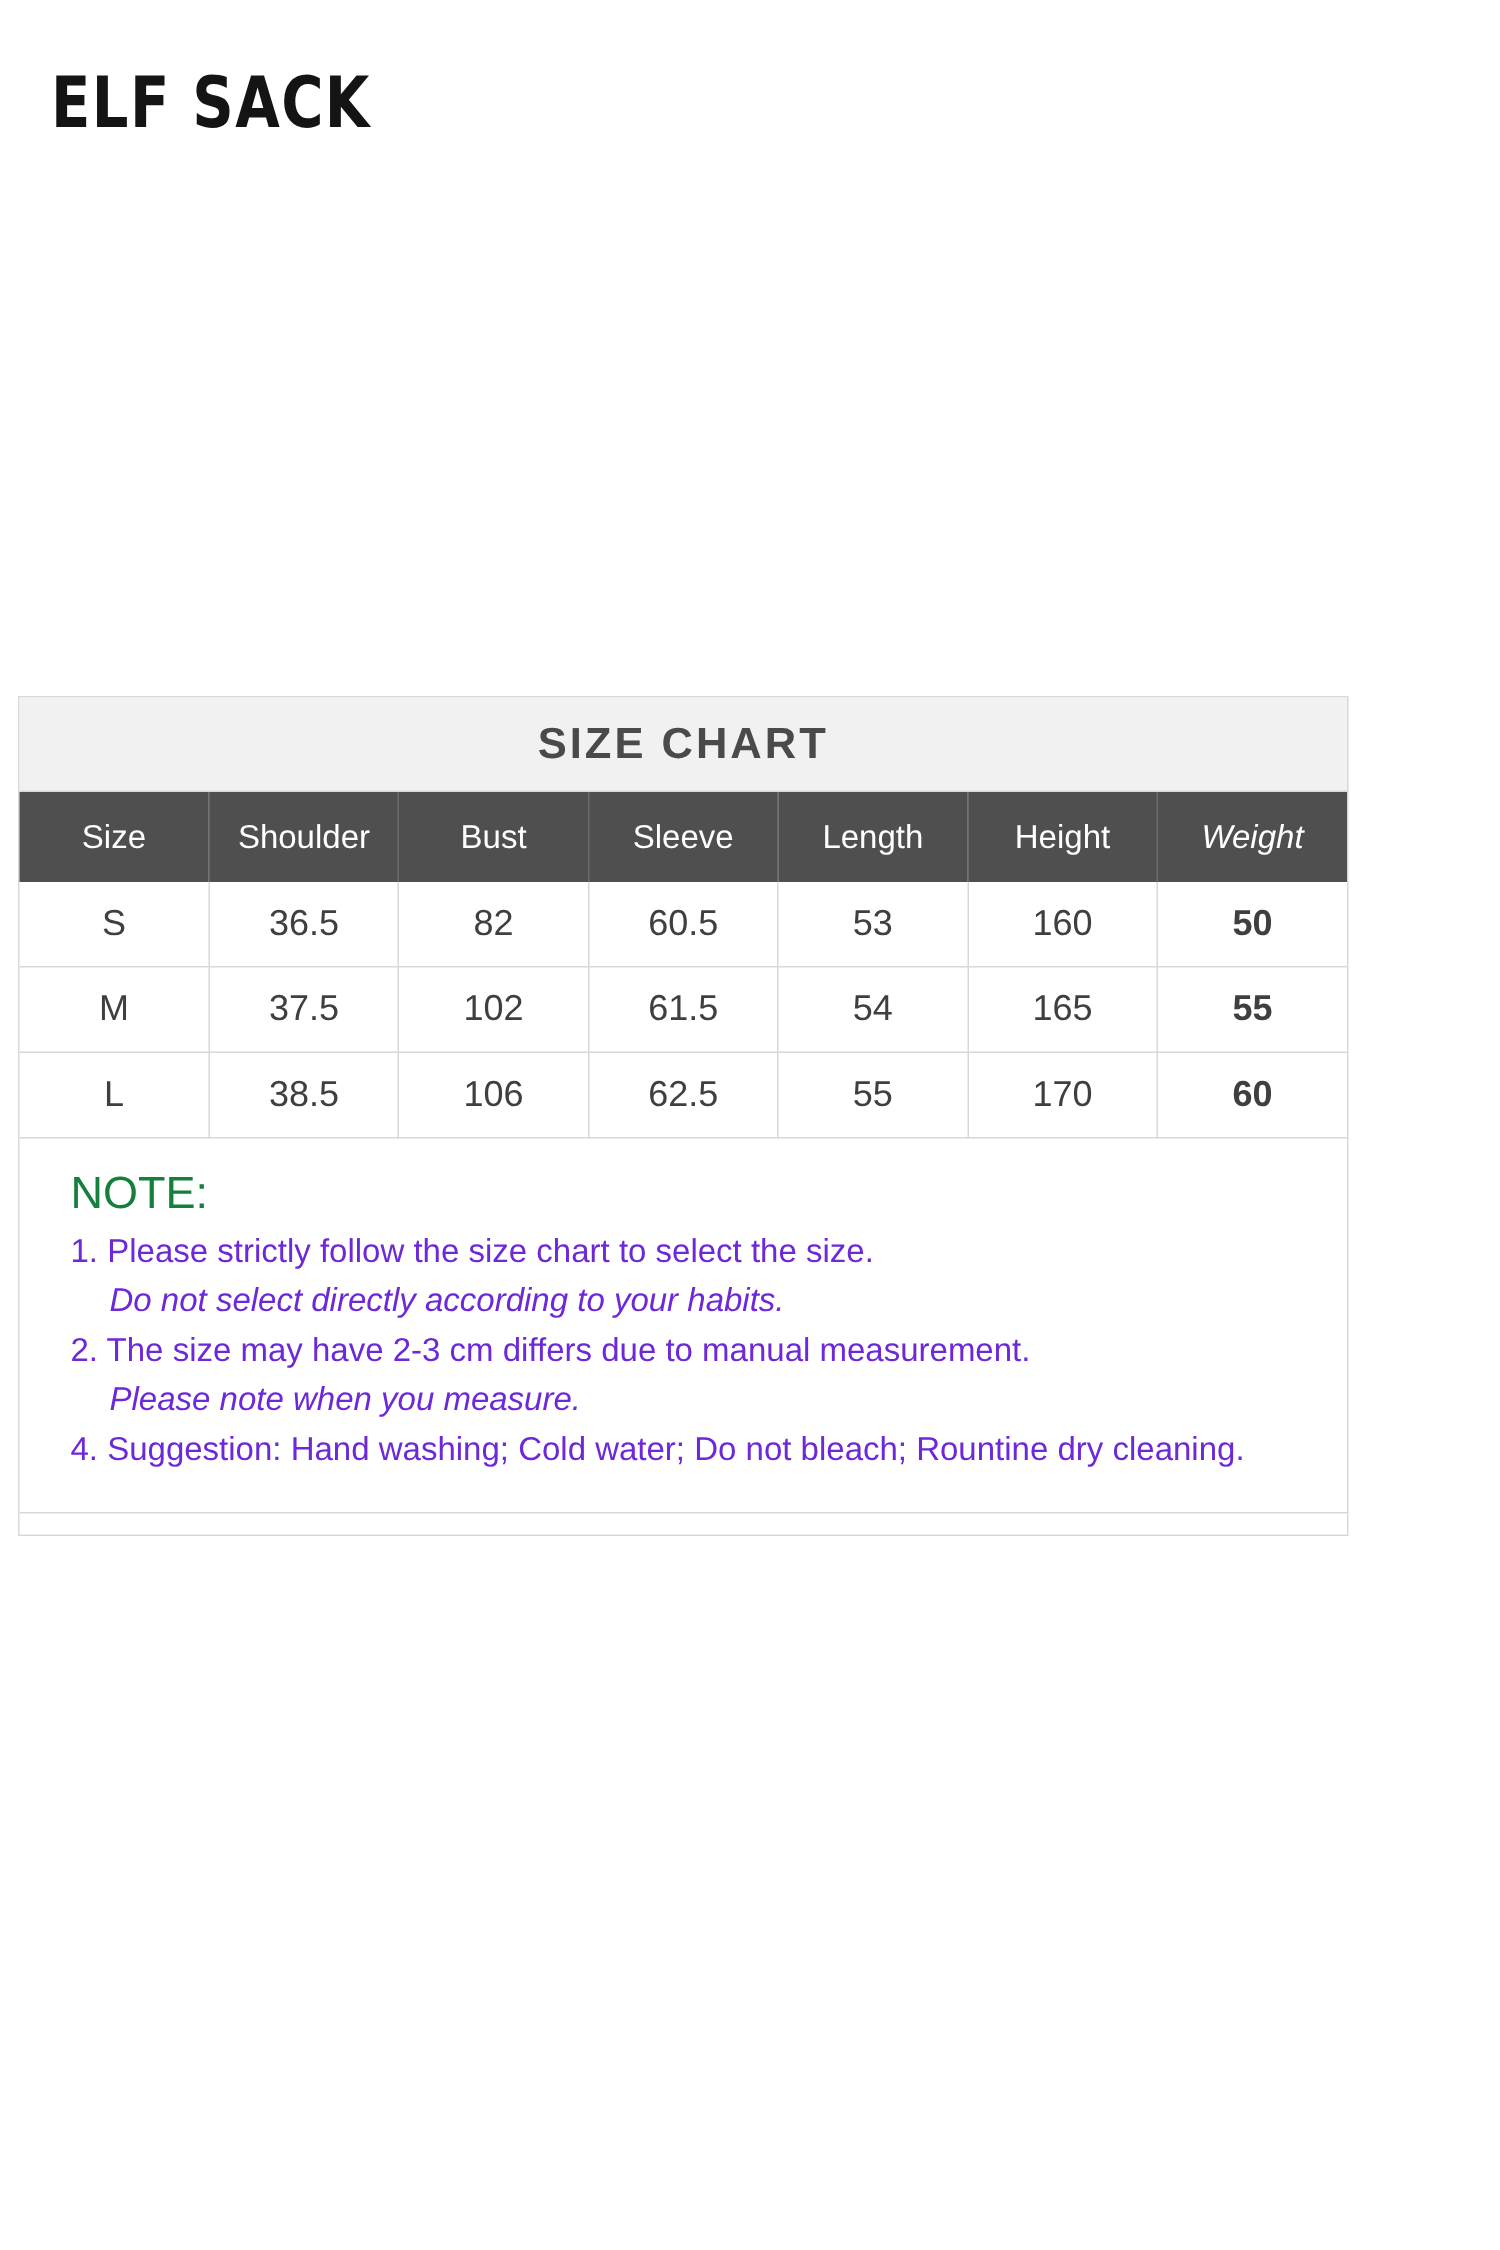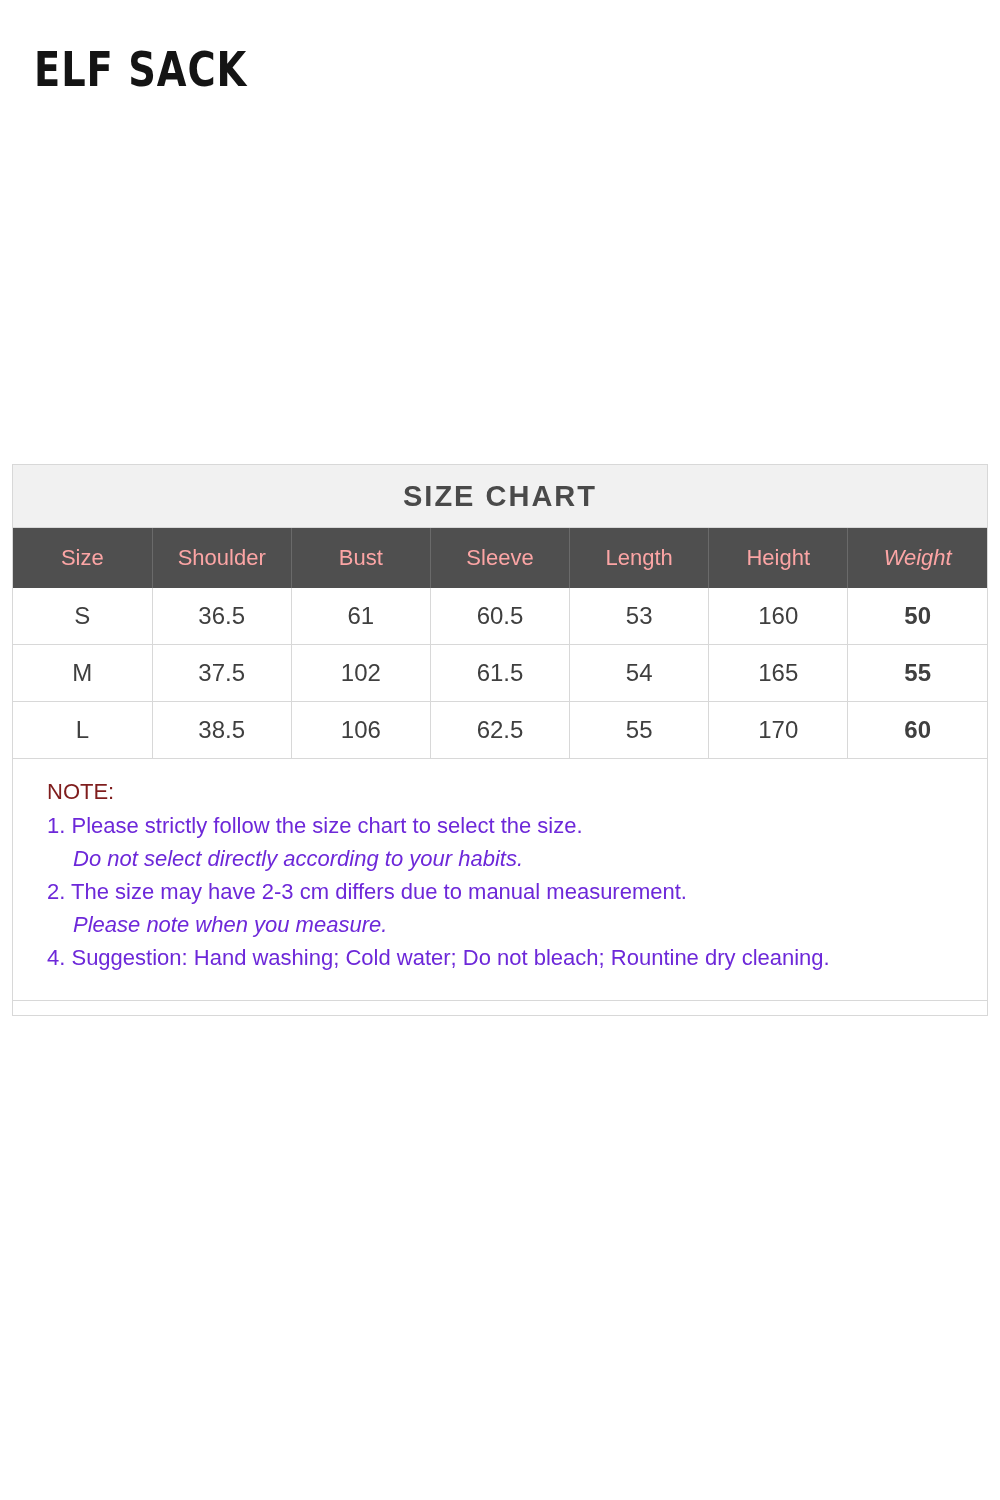--- a/index.html
+++ b/index.html
@@ -34,21 +34,21 @@
     white-space: nowrap;
     transform: scaleY(1.18) scaleX(0.96);
     transform-origin: left center;
   }
 
   
   .chart-wrap {
     position: absolute;
     left: 12px;
     top: 464px;
-    width: 976px;
+    width: 887px;
     border: 1px solid #d8d8d8;
     box-sizing: border-box;
     background: #ffffff;
   }
 
   .chart-title-bar {
     background: #f1f1f1;
     height: 62px;
     display: flex;
     align-items: center;
@@ -62,21 +62,21 @@
     color: #4a4a4a;
   }
 
   table.size-table {
     width: 100%;
     border-collapse: collapse;
     table-layout: fixed;
   }
   table.size-table th {
     background: #4f4f4f;
-    color: #fca5a5;
+    color: #ffffff;
     font-weight: normal;
     font-size: 22px;
     height: 58px;
     text-align: center;
     border-right: 1px solid #6a6a6a;
     margin-top: 32px;
   }
   table.size-table th:last-child { border-right: none; font-style: italic; }
   table.size-table td {
     height: 54px;
@@ -89,22 +89,22 @@
   }
   table.size-table td:last-child { border-right: none; font-weight: bold; }
   table.size-table tr:first-child td { border-top: none; }
   table.size-table tr:last-child td { border-bottom: 1px solid #d8d8d8; }
 
   .note-box {
     padding: 20px 28px 26px 34px;
     border-top: none;
   }
   .note-heading {
-    font-size: 22px;
-    color: #7f1d1d;
+    font-size: 30px;
+    color: #15803d;
     margin-bottom: 4px;
   }
   .note-line {
     font-size: 22px;
     color: #6d28d9;
     line-height: 33px;
     white-space: pre;
   }
   .note-line.indent { padding-left: 26px; font-style: italic; }
 
@@ -135,21 +135,21 @@
         <th>Sleeve</th>
         <th>Length</th>
         <th>Height</th>
         <th>Weight</th>
       </tr>
     </thead>
     <tbody>
       <tr>
         <td>S</td>
         <td>36.5</td>
-        <td>61</td>
+        <td>82</td>
         <td>60.5</td>
         <td>53</td>
         <td>160</td>
         <td>50</td>
       </tr>
       <tr>
         <td>M</td>
         <td>37.5</td>
         <td>102</td>
         <td>61.5</td>

